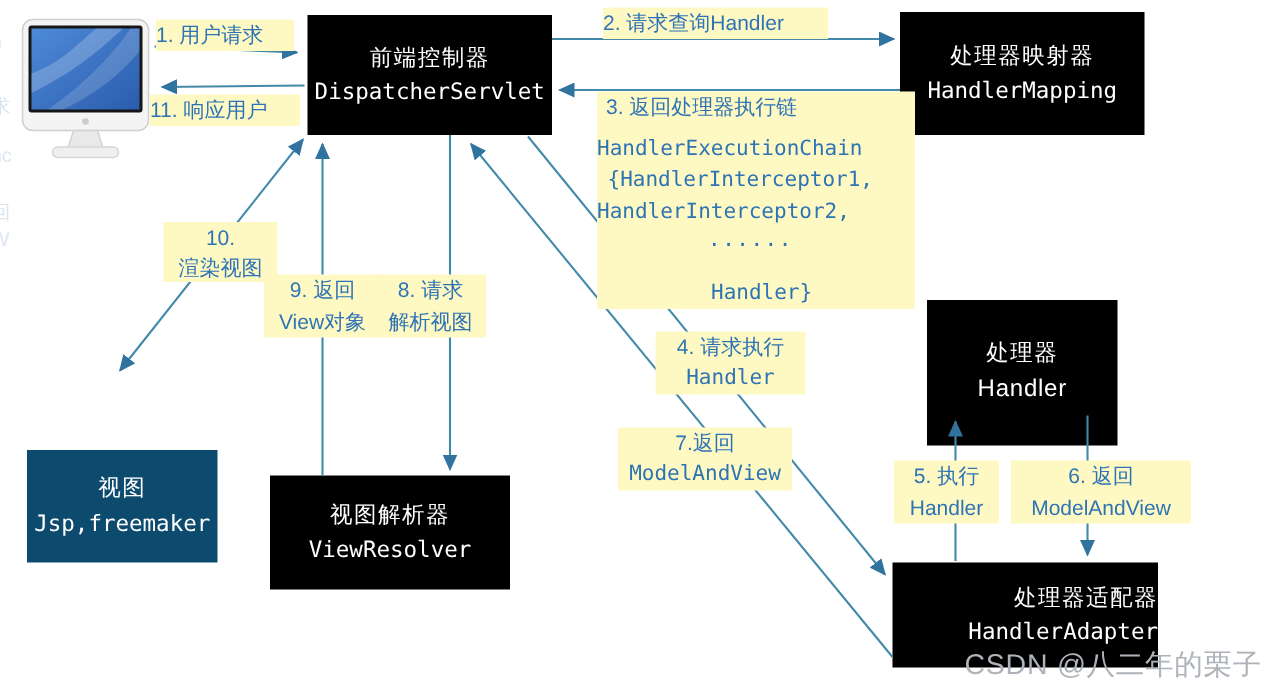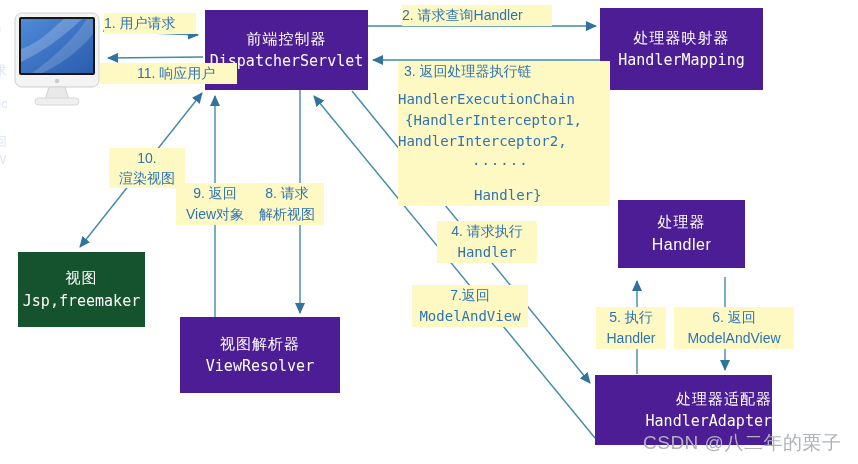--- a/index.html
+++ b/index.html
@@ -5,46 +5,46 @@
   html,body { margin:0; padding:0; background:#fff; }
   .canvas {
     position:relative; width:858px; height:464px; background:#ffffff;
     overflow:hidden; font-family:"Liberation Sans", sans-serif;
   }
   
   .box {
     position:absolute; z-index:1; color:#fff; display:flex; flex-direction:column;
     align-items:center; justify-content:center; text-align:center; line-height:1.5;
   }
-  .teal { background:#4c1d95; }
-  .blue { background:#14532d; }
+  .teal { background:#000000; }
+  .blue { background:#0c4a6e;margin-top:48px; }
   .box .t { font-size:15px; letter-spacing:1px; }
   .box .s { font-size:15px; font-family:"DejaVu Sans Mono", monospace; }
   .box .s.sans { font-family:"Liberation Sans", sans-serif; font-size:16px; letter-spacing:.5px; }
   #box-dispatcher     { left:205px; top:10px;  width:163px; height:80px; }
   #box-handlermapping { left:600px; top:8px;   width:163px; height:82px; }
-  #box-handler        { left:618px; top:200px; width:127px; height:68px; }
+  #box-handler        { left:618px; top:200px; width:127px; height:97px; }
   #box-handleradapter { left:595px; top:375px; width:177px; height:70px;align-items:flex-end; }
   #box-viewresolver   { left:180px; top:317px; width:160px; height:76px; }
   #box-view           { left:18px;  top:252px; width:127px; height:75px; }
 
   
   #arrow-layer { position:absolute; left:0; top:0; z-index:2; pointer-events:none; }
   .flowline { stroke:#4389a8; stroke-width:1.4; fill:none; }
 
   
   .lbl {
     position:absolute; z-index:3; color:#2e74b5; font-size:14px; line-height:21px;
     background:#fef9c3; text-align:center; white-space:nowrap;
   }
   .lbl span { display:block; }
   .mono { font-family:"DejaVu Sans Mono", monospace; }
   .sansrow { font-family:"Liberation Sans", sans-serif; }
   #lbl-step1  { left:104px; top:13px;  width:92px;  text-align:left; }
-  #lbl-step11 { left:100px; top:63px;  width:100px; text-align:left;padding-left:37px; }
+  #lbl-step11 { left:100px; top:63px;  width:100px; text-align:left; }
   #lbl-step2  { left:402px; top:5px;   width:150px; text-align:left; }
   #lbl-step3  { left:398px; top:61px;  width:212px; text-align:left; }
   #lbl-step3 .r1 { padding-left:6px; margin-bottom:7px; }
   #lbl-step3 .r3 { padding-left:7px; }
   #lbl-step3 .r5 { padding-left:74px; line-height:17px; letter-spacing:1px; }
   #lbl-step3 .r6 { padding-left:76px;margin-top:16px; }
   #lbl-step10 { left:109px; top:148px; width:76px;  line-height:20px; }
   #lbl-step9  { left:176px; top:183px; width:78px; }
   #lbl-step8  { left:250px; top:183px; width:74px; }
   #lbl-step4  { left:437px; top:221px; width:100px; }

